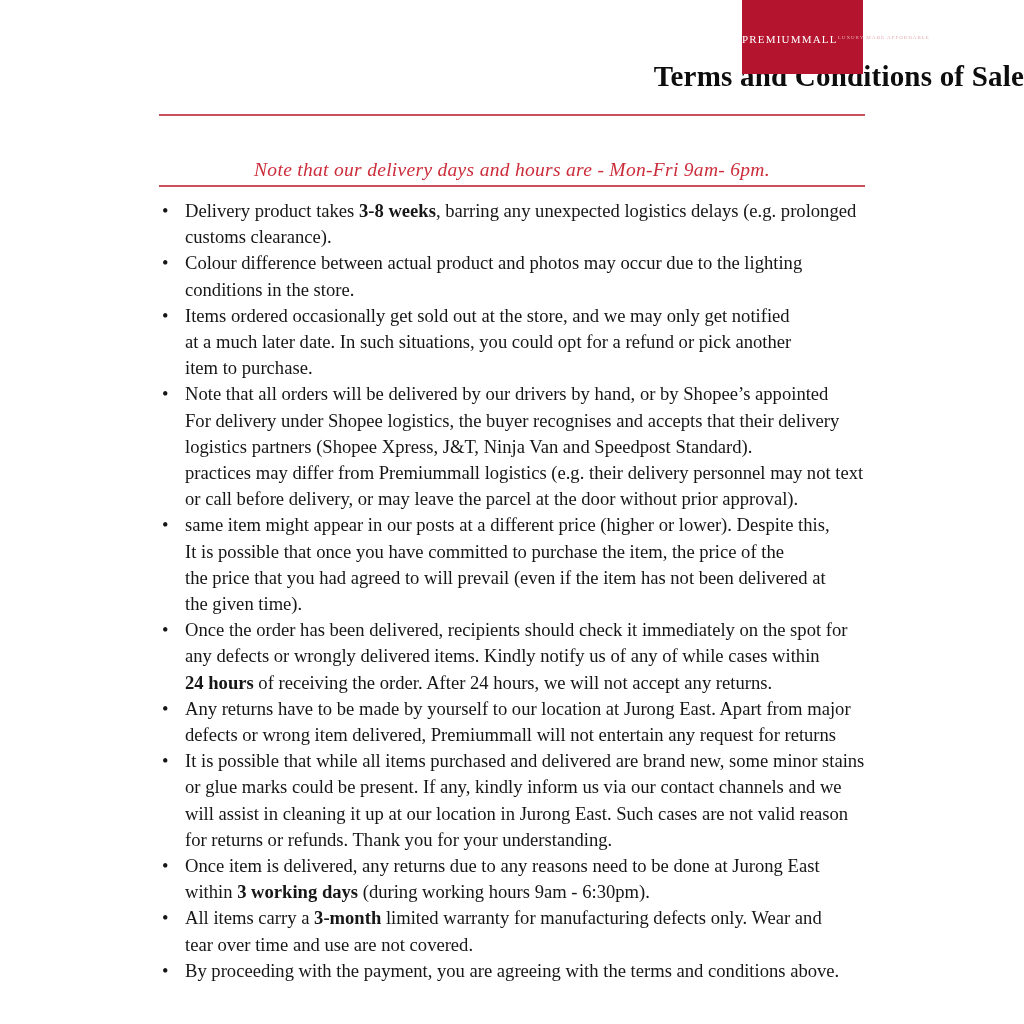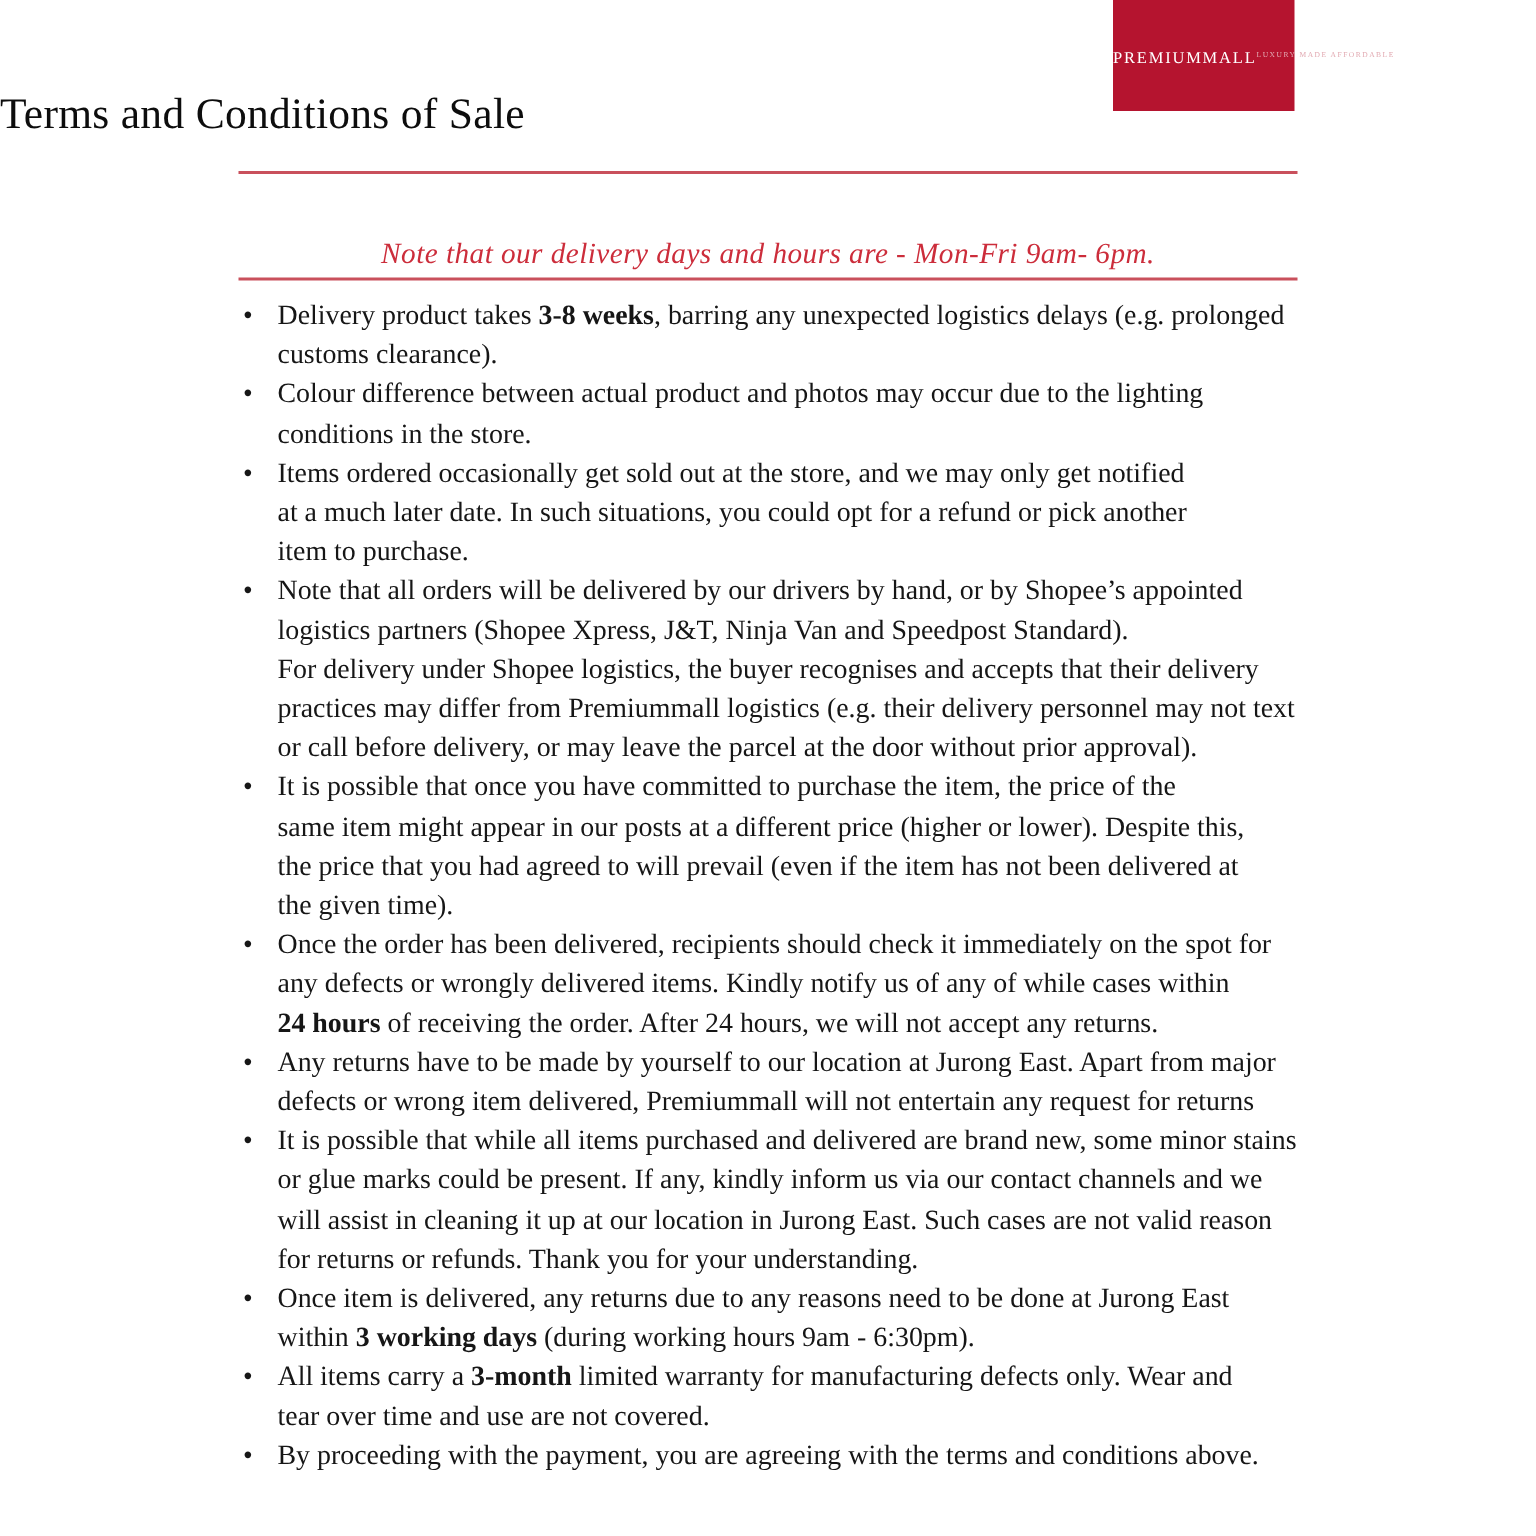--- a/index.html
+++ b/index.html
@@ -43,23 +43,23 @@
   }
   .logo-tagline {
     color: #e2aab2;
     font-size: 5px; letter-spacing: 1px;
     white-space: nowrap;
     margin-top: 1px;
   }
 
   
   h1.title {
-    text-align: left;
+    text-align: right;
     font-size: 29px;
-    font-weight: normal;
+    font-weight: bold;
     color: #0d0d0d;
     letter-spacing: 0.2px;
   }
 
   
   .note-band {
     margin: 21px auto 0 auto;
     width: 706px;
     border-top: 2px solid var(--rule-red);
     border-bottom: 2px solid var(--rule-red);
@@ -136,28 +136,28 @@
         <div class="line"><span>Colour difference between actual product and photos may occur due to the lighting</span></div>
         <div class="line"><span>conditions in the store.</span></div>
       </li>
       <li>
         <div class="line"><span>Items ordered occasionally get sold out at the store, and we may only get notified</span></div>
         <div class="line"><span>at a much later date. In such situations, you could opt for a refund or pick another</span></div>
         <div class="line"><span>item to purchase.</span></div>
       </li>
       <li>
         <div class="line"><span>Note that all orders will be delivered by our drivers by hand, or by Shopee’s appointed</span></div>
+        <div class="line"><span>For delivery under Shopee logistics, the buyer recognises and accepts that their delivery</span></div>
         <div class="line"><span>logistics partners (Shopee Xpress, J&amp;T, Ninja Van and Speedpost Standard).</span></div>
-        <div class="line"><span>For delivery under Shopee logistics, the buyer recognises and accepts that their delivery</span></div>
         <div class="line"><span>practices may differ from Premiummall logistics (e.g. their delivery personnel may not text</span></div>
         <div class="line"><span>or call before delivery, or may leave the parcel at the door without prior approval).</span></div>
       </li>
       <li>
+        <div class="line"><span>same item might appear in our posts at a different price (higher or lower). Despite this,</span></div>
         <div class="line"><span>It is possible that once you have committed to purchase the item, the price of the</span></div>
-        <div class="line"><span>same item might appear in our posts at a different price (higher or lower). Despite this,</span></div>
         <div class="line"><span>the price that you had agreed to will prevail (even if the item has not been delivered at</span></div>
         <div class="line"><span>the given time).</span></div>
       </li>
       <li>
         <div class="line"><span>Once the order has been delivered, recipients should check it immediately on the spot for</span></div>
         <div class="line"><span>any defects or wrongly delivered items. Kindly notify us of any of while cases within</span></div>
         <div class="line"><span class="bold">24 hours</span><span> of receiving the order. After 24 hours, we will not accept any returns.</span></div>
       </li>
       <li>
         <div class="line"><span>Any returns have to be made by yourself to our location at Jurong East. Apart from major</span></div>

